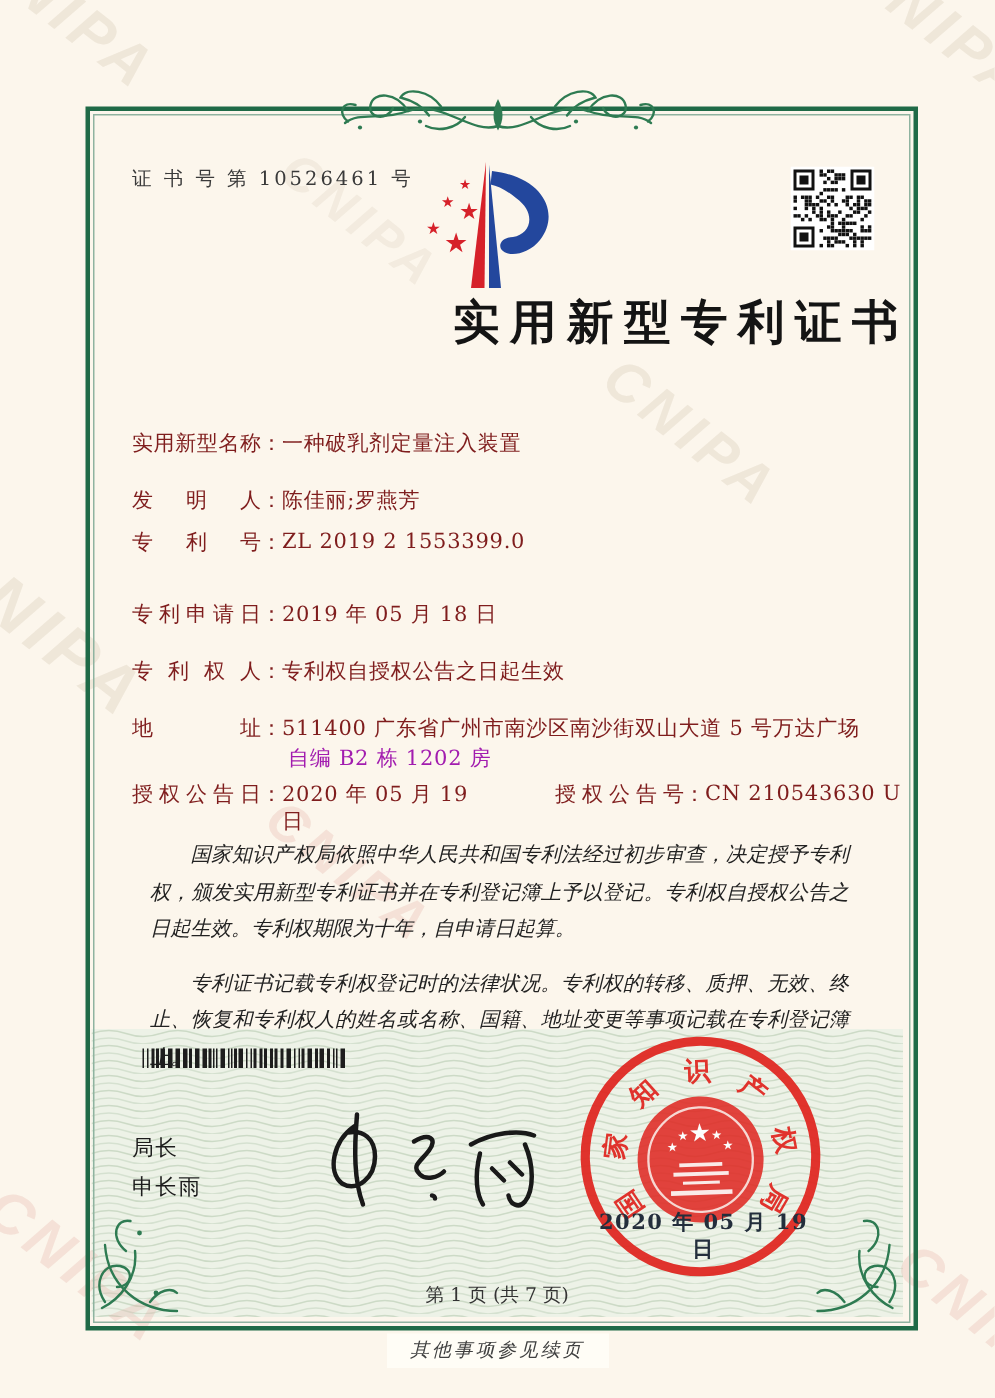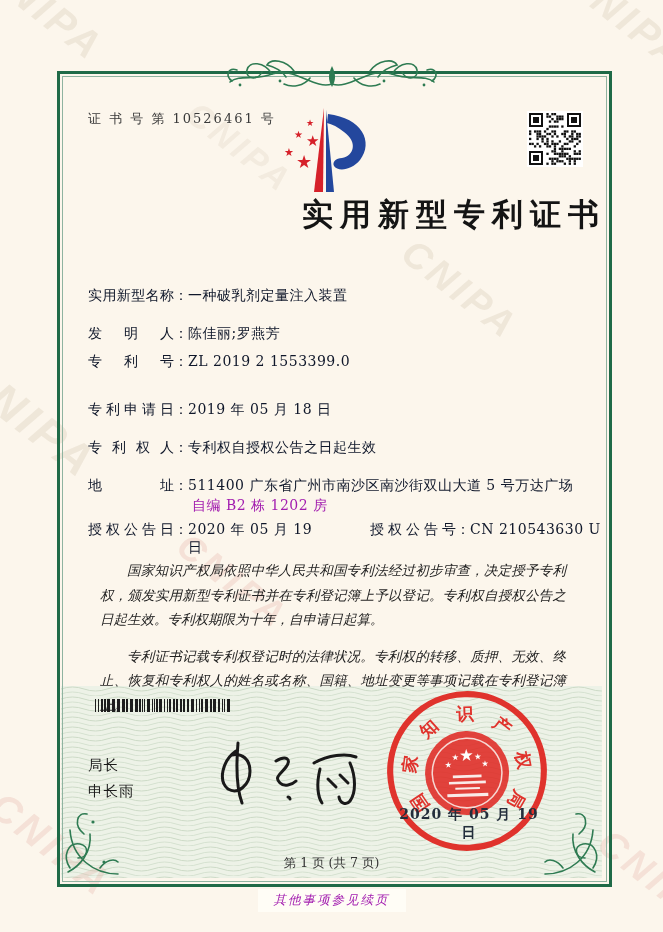--- a/index.html
+++ b/index.html
@@ -16,42 +16,42 @@
   .frame-inner{position:absolute;inset:2px;border:1px solid #8fb3a0;}
   
   .band{left:61px;top:686px;width:541px;height:192px;z-index:1;background:#edf2e7;}
   
   .content{z-index:4;}
   .certno{left:88px;top:110px;font-size:13px;letter-spacing:2px;color:#3a3a3a;}
   .logo{left:276px;top:104px;}
   .qr{left:527px;top:111px;}
   .title{left:57px;top:194px;width:549px;text-align:right;font-size:31px;font-weight:bold;
          letter-spacing:7px;color:#141414;}
-  .row{left:88px;width:500px;font-size:14px;color:#0f172a;}
+  .row{left:88px;width:500px;font-size:14px;color:#7f1d1d;}
   .flabel{display:inline-block;width:86px;text-align:justify;text-align-last:justify;
           vertical-align:top;}
   .colon{vertical-align:top;}
   .fvalue{display:inline-block;vertical-align:top;letter-spacing:0.5px;max-width:390px;}
   .addr2{left:192px;font-size:14px;color:#a21caf;letter-spacing:0.5px;}
   .pair2{margin-left:52px;}
   .notice{left:88px;top:546px;width:490px;font-size:13.5px;line-height:1.82;color:#222;
           text-align:justify;z-index:4;font-style:italic;}
   .notice p{margin:12px;text-indent:2em;}
   .barcode{left:95px;top:699px;height:13px;font-size:0;z-index:4;}
   .barcode span{display:inline-block;height:13px;background:#1d1d1d;}
   .officer{left:88px;font-family:"Liberation Sans","DejaVu Sans",sans-serif;
            font-size:14.5px;color:#1c1c1c;letter-spacing:1px;}
   .sig{left:198px;top:733px;z-index:5;}
   .seal{left:383px;top:687px;z-index:4;opacity:0.93;transform:rotate(-2deg);}
   .sealdate{left:399px;top:806px;width:140px;text-align:center;font-size:14px;
             color:#232e3c;z-index:6;letter-spacing:1px;font-weight:bold;}
   .pageno{left:57px;top:855px;width:549px;text-align:center;font-size:12.5px;color:#333;z-index:5;}
   .footnote{left:0;top:889px;width:663px;text-align:center;z-index:5;}
   .footnote span{display:inline-block;background:#fffdf6;padding:3px 16px;font-size:12.5px;
-            color:#a21caf;font-style:italic;letter-spacing:2px;}
+            color:#404040;font-style:italic;letter-spacing:2px;}
   .ornament{z-index:5;pointer-events:none;}
 </style>
 </head>
 <body>
 
 <span class="wm" style="left:-28px;top:-14px;font-size:40px;">CNIPA</span>
 <span class="wm" style="left:556px;top:-4px;font-size:40px;">CNIPA</span>
 <span class="wm" style="left:178px;top:128px;font-size:34px;color:rgba(216,203,185,0.26);">CNIPA</span>
 <span class="wm" style="left:392px;top:268px;font-size:38px;">CNIPA</span>
 <span class="wm" style="left:-52px;top:392px;font-size:46px;">CNIPA</span>

